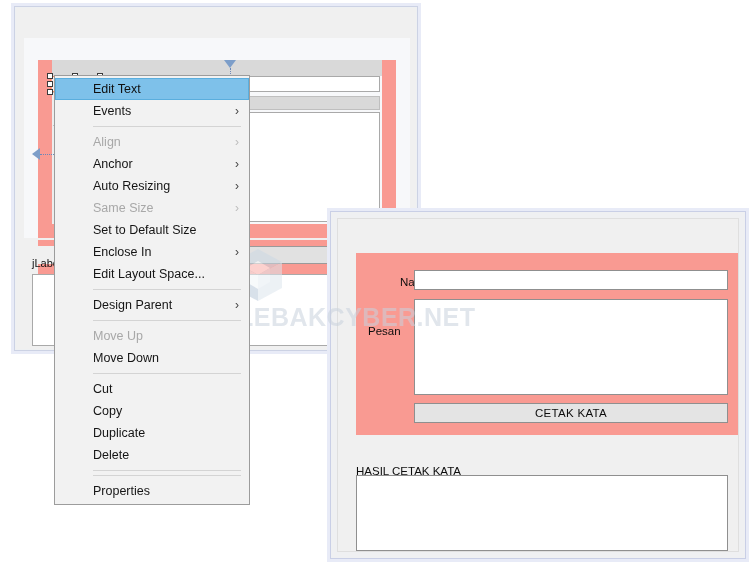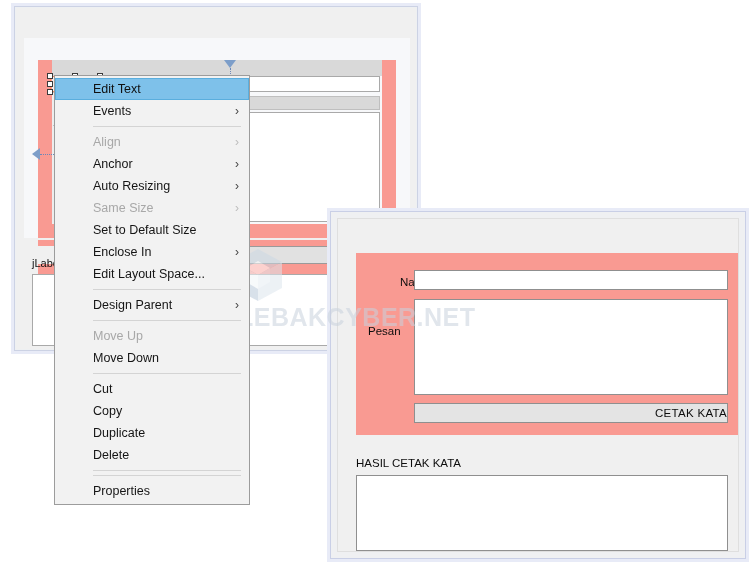--- a/index.html
+++ b/index.html
@@ -214,21 +214,21 @@
   }
 
   .pv-button {
     position: absolute;
     background: #e4e4e4;
     border: 1px solid #8f8f8f;
     font-size: 11.5px;
     color: #0d0d0d;
     display: flex;
     align-items: center;
-    justify-content: flex-end;
+    justify-content: center;
     letter-spacing: 0.3px;
   }
 
   
   #watermark {
     position: absolute;
     left: 232px;
     top: 247px;
     z-index: 60;
     pointer-events: none;
@@ -335,21 +335,21 @@
       <div class="pv-label" style="left:42px; top:57px; z-index:5;padding-left:20px;">Nama</div>
       <div class="pv-input" style="left:76px; top:51px; width:314px; height:20px; z-index:5;"></div>
 
       <div class="pv-label" style="left:30px; top:86px; z-index:5;margin-top:20px;">Pesan</div>
       <div class="pv-input" style="left:76px; top:80px; width:314px; height:96px; z-index:5;"></div>
 
       <div class="pv-button" style="left:76px; top:184px; width:314px; height:20px; z-index:5;">
         <span>CETAK KATA</span>
       </div>
 
-      <div class="pv-label" style="left:18px; top:238px;text-align:center;">HASIL CETAK KATA</div>
+      <div class="pv-label" style="left:18px; top:246px;text-align:center;">HASIL CETAK KATA</div>
       <div class="pv-input" style="left:18px; top:256px; width:372px; height:76px;"></div>
     </div>
   </div>
 
   <div id="watermark">
     <svg id="watermark-logo" viewBox="0 0 52 56">
       <polygon points="26,2 50,15 26,28 2,15" fill="#ccd8e4"></polygon>
       <polygon points="2,15 26,28 26,54 2,41" fill="#b9c9da"></polygon>
       <polygon points="50,15 50,41 26,54 26,28" fill="#dde6ee"></polygon>
       <polygon points="26,14 38,21 26,28 14,21" fill="#ffffff"></polygon>

